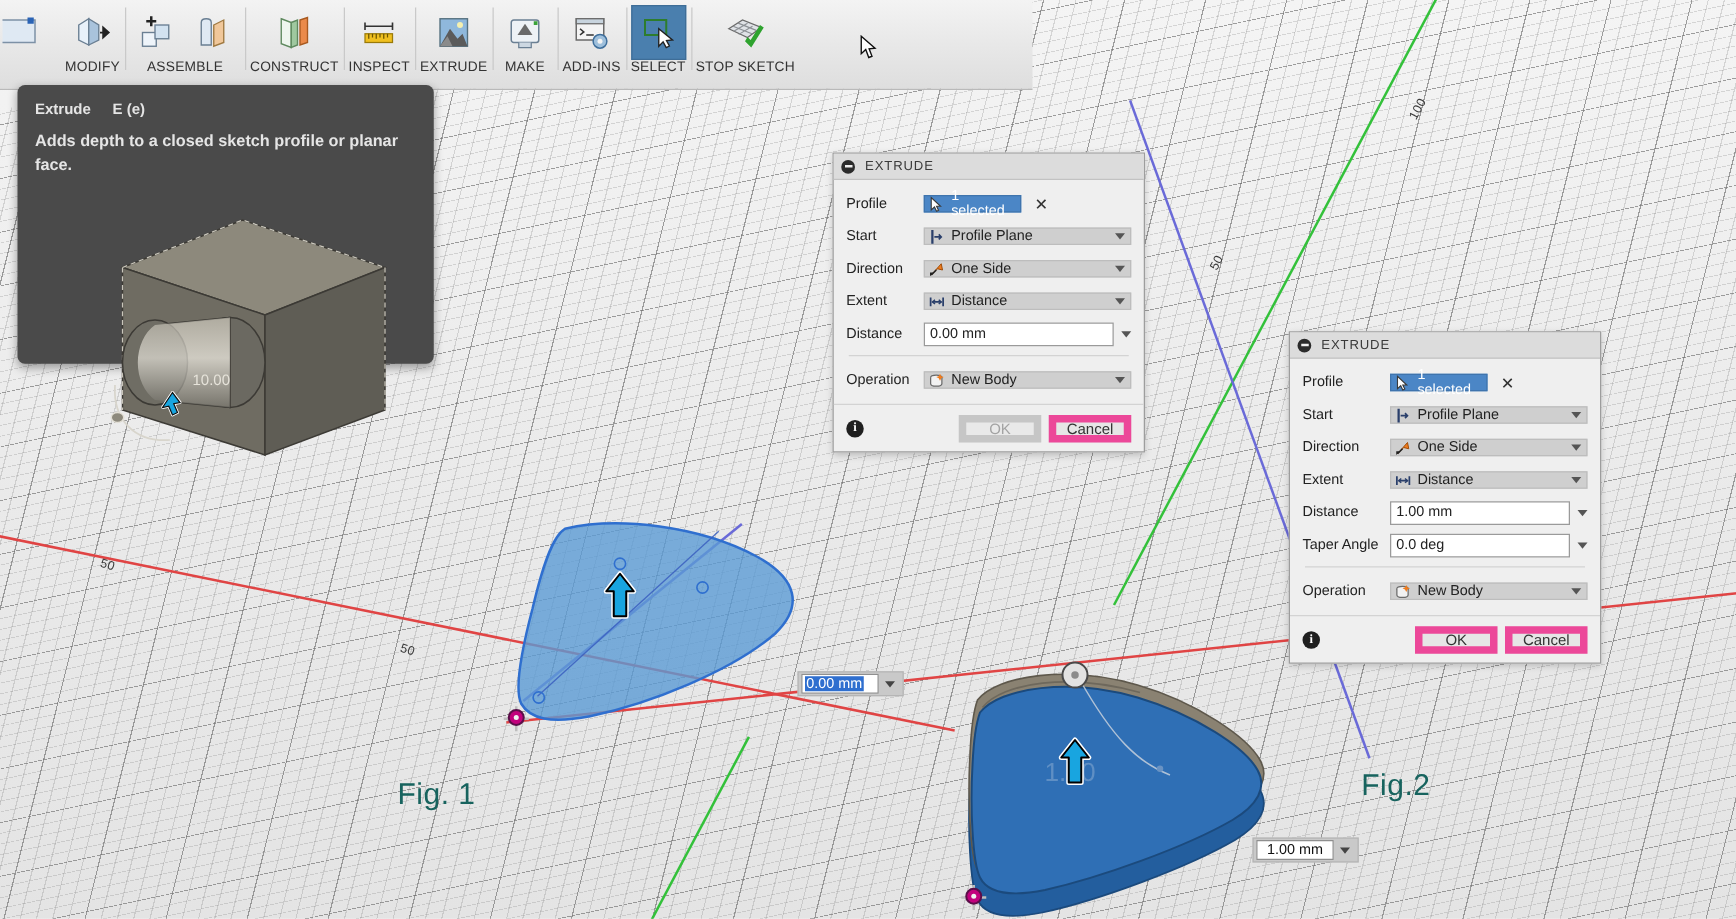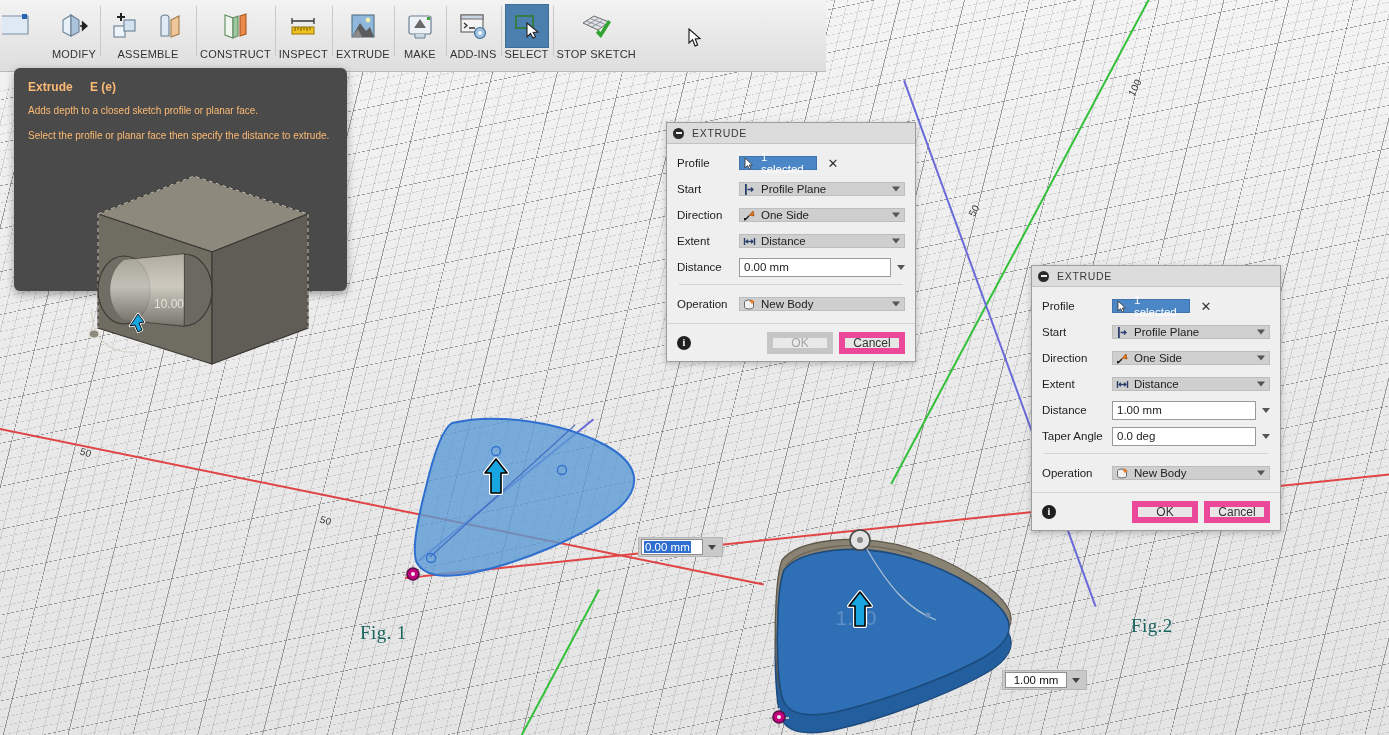--- a/index.html
+++ b/index.html
@@ -36,22 +36,22 @@
   .axis-green { background: #33c13a; }
   .axis-blue  { background: #6a6ad8; }
 
   .axis-tick-label {
     position: absolute; font-size: 10px; color: #3a3a3a;
     font-family: "Liberation Sans", sans-serif;
     letter-spacing: .3px;
   }
 
   .fig-label {
-    position: absolute; color: #17635e; font-size: 19px;
-    font-family: Liberation Serif, serif; letter-spacing: .4px; margin-left: 42px;
+    position: absolute; color: #17635e; font-size: 24px;
+    font-family: Liberation Sans, sans-serif; letter-spacing: .4px;
   }
 
   
   #toolbar {
     position: absolute; left: 0; top: 0; width: 826px; height: 72px;
     background: linear-gradient(180deg,#f3f3f3 0%, #e8e8e8 50%, #dedede 100%);
     border-bottom: 1px solid #b9b9b9;
     display: flex; align-items: flex-start;
   }
   .tb-group { display: flex; flex-direction: column; align-items: center;
@@ -64,26 +64,26 @@
   .tb-ico { width: 44px; height: 44px; display: flex; align-items: center; justify-content: center;
     position: relative; }
   .tb-ico.sel { background: #b8b8b8; border: 1px solid #9a9a9a; border-radius: 2px; }
   .tb-ico.selblue { background: #4a7fae; border: 1px solid #3e6d97; }
   .tb-label { font-size: 11px; color: #333; letter-spacing: .2px;
     padding-bottom: 4px; white-space: nowrap; }
 
   
   #tooltip {
     position: absolute; left: 14px; top: 68px; width: 333px; height: 223px;
-    background: #4a4a4a; border-radius: 6px; color: #fdba74;
+    background: #4a4a4a; border-radius: 6px; color: #e5e5e5;
     box-shadow: 0 3px 8px rgba(0,0,0,.35); padding: 12px 14px;
   }
   #tooltip .tt-title { font-size: 12px; font-weight: bold; margin-bottom: 10px; }
   #tooltip .tt-title .key { margin-left: 14px; font-weight: bold; }
-  #tooltip .tt-p { font-size: 10px; font-weight: normal; line-height: 1.45; margin-bottom: 10px; }
+  #tooltip .tt-p { font-size: 13px; font-weight: bold; line-height: 1.45; margin-bottom: 10px; }
   #tooltip .tt-img { position: absolute; left: 72px; top: 100px; width: 230px; height: 200px; }
 
   
   .dialog {
     position: absolute;
     background: #efefef;
     border: 1px solid #9d9d9d;
     box-shadow: 0 2px 6px rgba(0,0,0,.22);
     font-size: 11.5px; color: #222;
   }
@@ -389,21 +389,20 @@
         </div>
       </div>
   </div>
 
   <div id="tooltip">
     <div class="tt-title">
       <span>Extrude</span>
       <span class="key">E (e)</span>
     </div>
     <div class="tt-p">Adds depth to a closed sketch profile or planar face.</div>
-    <div class="tt-p">Select the profile or planar face then specify the distance to extrude.</div>
     <svg class="tt-img" viewBox="0 0 230 200">
 
       <path d="M12 46 L108 8 L222 46 L222 160 L126 196 L12 160 Z" fill="none"></path>
       <path d="M12 46 L108 8 L222 46 L126 84 Z" fill="#8d897c" stroke="#3c3a35" stroke-width="1.2"></path>
       <path d="M12 46 L126 84 L126 196 L12 160 Z" fill="#6f6c62" stroke="#3c3a35" stroke-width="1.2"></path>
       <path d="M126 84 L222 46 L222 160 L126 196 Z" fill="#5f5d55" stroke="#3c3a35" stroke-width="1.2"></path>
       <path d="M12 46 L108 8 L222 46" fill="none" stroke="#c9c6bb" stroke-width="1" stroke-dasharray="4 3"></path>
       <path d="M12 46 L12 160" fill="none" stroke="#c9c6bb" stroke-width="1" stroke-dasharray="4 3"></path>
       <path d="M222 46 L222 160" fill="none" stroke="#c9c6bb" stroke-width="1" stroke-dasharray="4 3"></path>
 

